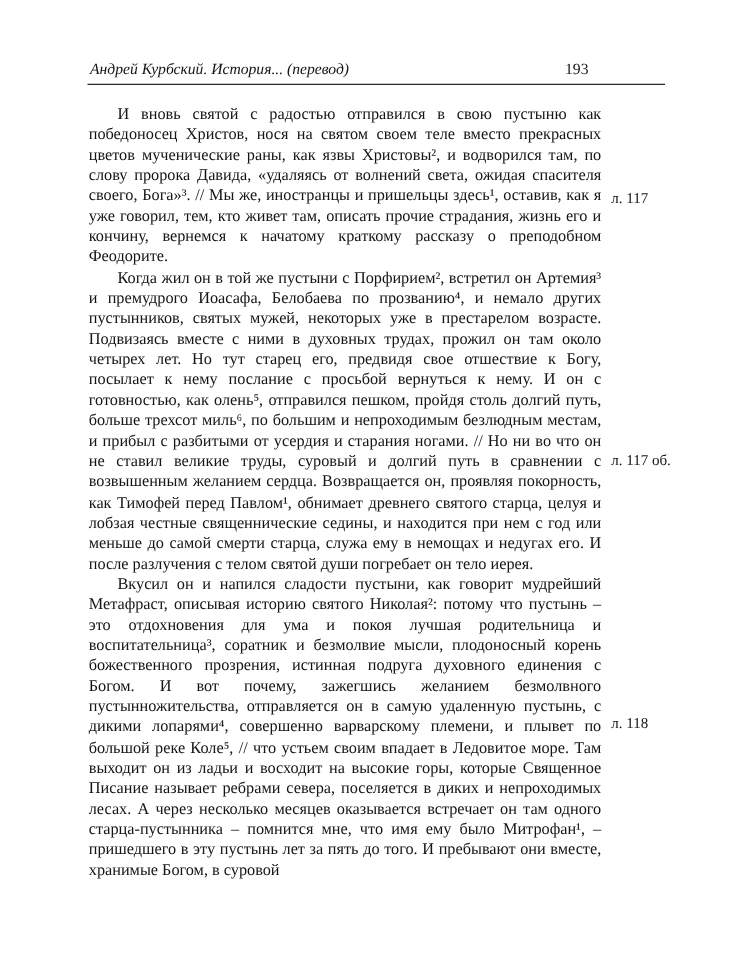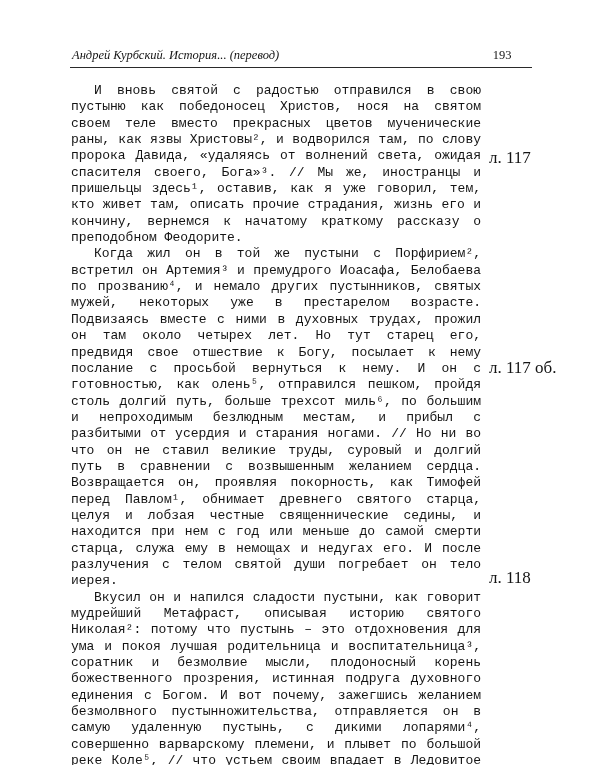--- a/index.html
+++ b/index.html
@@ -22,23 +22,23 @@
     left: 72px;
     width: 460px;
     text-align: left;
     font-style: italic;
     font-size: 12.5px;
     line-height: 15px;
   }
   .page-number {
     position: absolute;
     top: 48px;
-    left: 472px;
+    left: 452px;
     width: 60px;
-    text-align: center;
+    text-align: left;
     font-size: 12.5px;
     line-height: 15px;
   }
   .header-rule {
     position: absolute;
     top: 67px;
     left: 70px;
     width: 462px;
     border-top: 1px solid #2a2a2a;
     height: 0;
@@ -51,26 +51,25 @@
     font-size: 13px;
     line-height: 16.35px;
     text-align: justify;
     hyphens: auto;
     -webkit-hyphens: auto;
   }
   .body-text p {
     margin: 0;
     padding: 0;
     text-indent: 23px;
-    font-family: Liberation Mono, monospace;
   }
   .margin-note {
     position: absolute;
     left: 489px;
-    font-size: 17px;
+    font-size: 12px;
     line-height: 16px;
     white-space: nowrap;
     color: #141414;
   }
   .note-1 { top: 150px; }
   .note-2 { top: 360px; text-align: center; }
   .note-3 { top: 570px; }
 </style>
 </head>
 <body>

